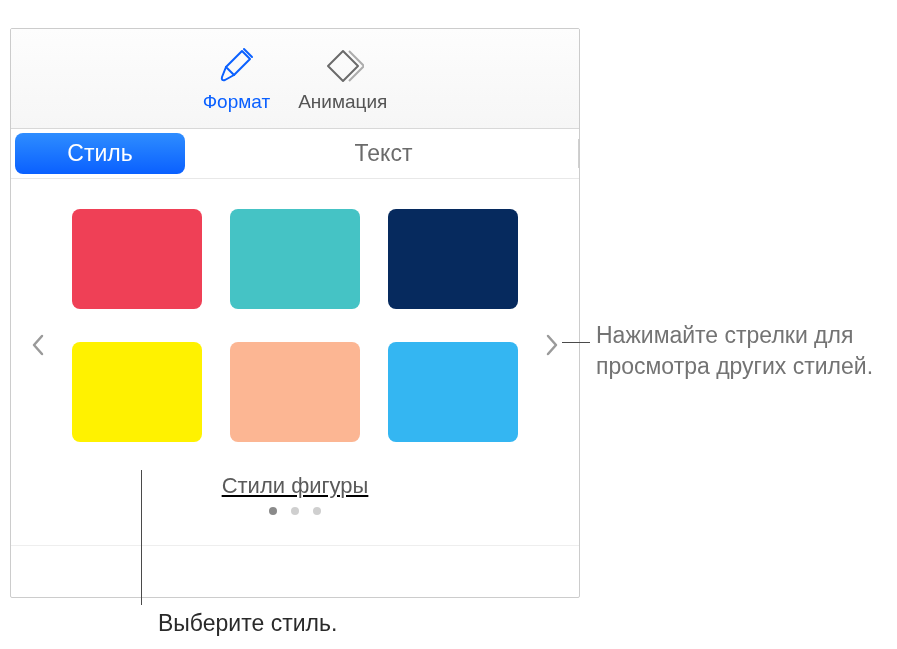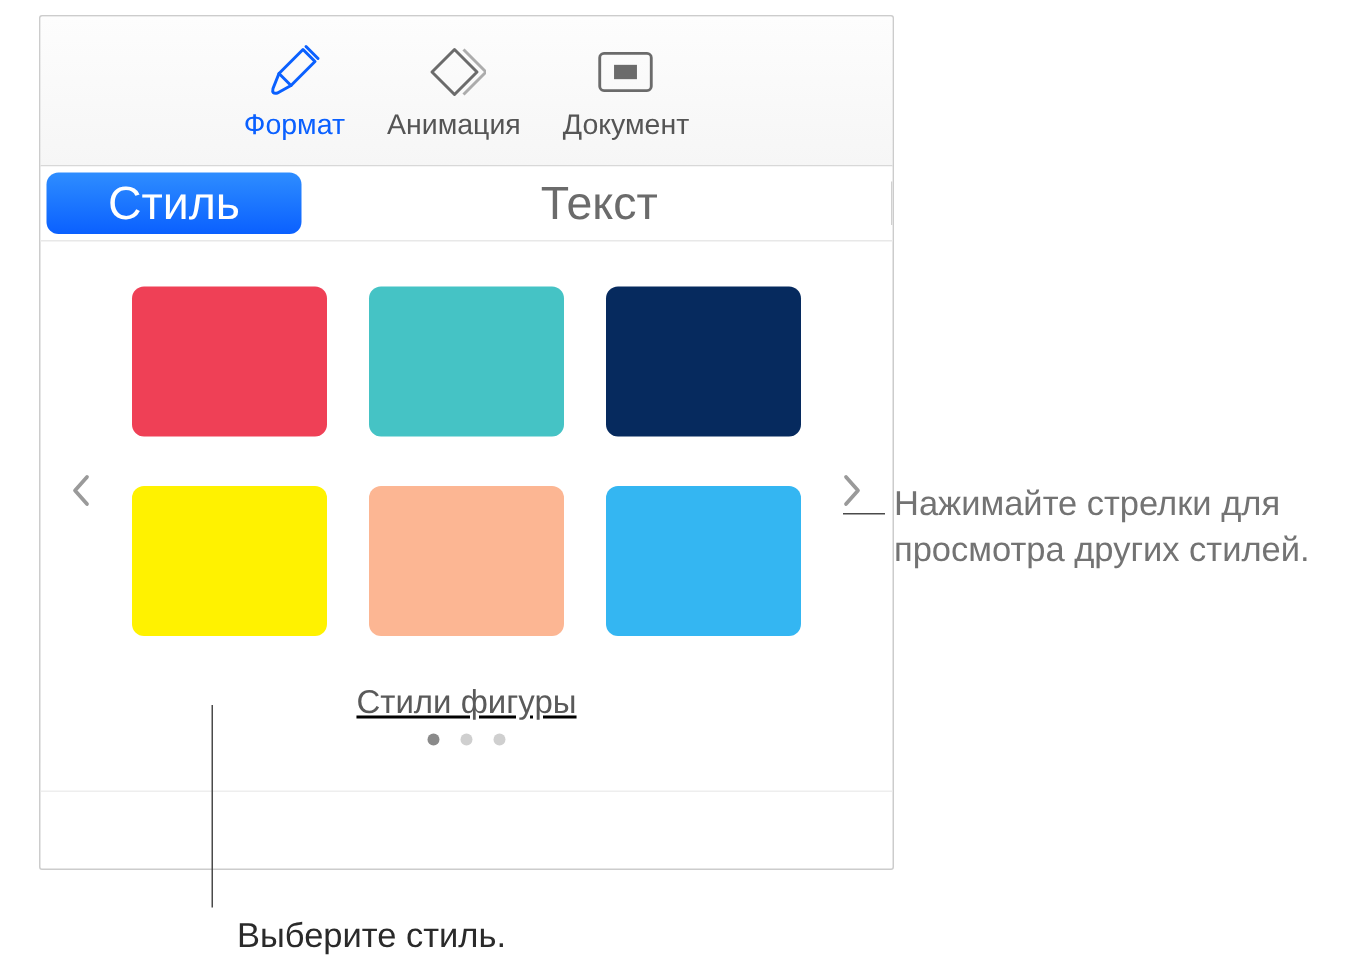--- a/index.html
+++ b/index.html
@@ -6,28 +6,27 @@
     body {
       font-family: -apple-system, "Helvetica Neue", Arial, sans-serif;
       background: #fff;
       width: 897px;
       height: 649px;
       position: relative;
     }
     .panel {
       position: absolute;
       left: 10px;
-      top: 10px;
+      top: 28px;
       width: 570px;
       height: 570px;
       border: 1px solid #ccc;
       border-radius: 2px;
       background: #fff;
       overflow: hidden;
-      margin-left: 16px;
     }
     .toolbar {
       height: 100px;
       display: flex;
       justify-content: center;
       align-items: center;
       gap: 28px;
       border-bottom: 1px solid #d8d8d8;
       background: linear-gradient(#fdfdfd, #f6f6f6);
     }
@@ -52,21 +51,21 @@
       height: 50px;
       background: #ffffff;
       border-bottom: 1px solid #e8e8e8;
       position: relative;
     }
     .tab {
       flex: 1;
       display: flex;
       align-items: center;
       justify-content: center;
-      font-size: 31px;
+      font-size: 23px;
       color: #6b6b6b;
       position: relative;
     }
     .tab.active {
       background: linear-gradient(#2e8dff, #0a60ff);
       color: #fff;
       border-radius: 8px;
       margin: 4px;
       flex: 0 0 170px;
       font-weight: 500;
@@ -181,29 +180,20 @@
       <span>Формат</span>
     </div>
     <div class="toolbar-item">
       <span class="toolbar-icon">
         <svg width="42" height="38" viewBox="0 0 42 38" fill="none" stroke="#6b6b6b" stroke-width="2" stroke-linejoin="round">
           <path d="M21 4 L36 19 L21 34 L6 19 Z"></path>
           <path d="M27 4 L42 19 L27 34" opacity="0.55"></path>
         </svg>
       </span>
       <span>Анимация</span>
-    </div>
-    <div class="toolbar-item">
-      <span class="toolbar-icon">
-        <svg width="44" height="34" viewBox="0 0 44 34" fill="none" stroke="#6b6b6b" stroke-width="2" stroke-linejoin="round">
-          <rect x="4" y="4" width="36" height="26" rx="3"></rect>
-          <rect x="14" y="12" width="16" height="10" fill="#6b6b6b" stroke="none"></rect>
-        </svg>
-      </span>
-      <span>Документ</span>
     </div>
   </div>
 
   <div class="tabs">
     <div class="tab active">
       <span>Стиль</span>
     </div>
     <div class="tab">
       <span>Текст</span>
     </div>

